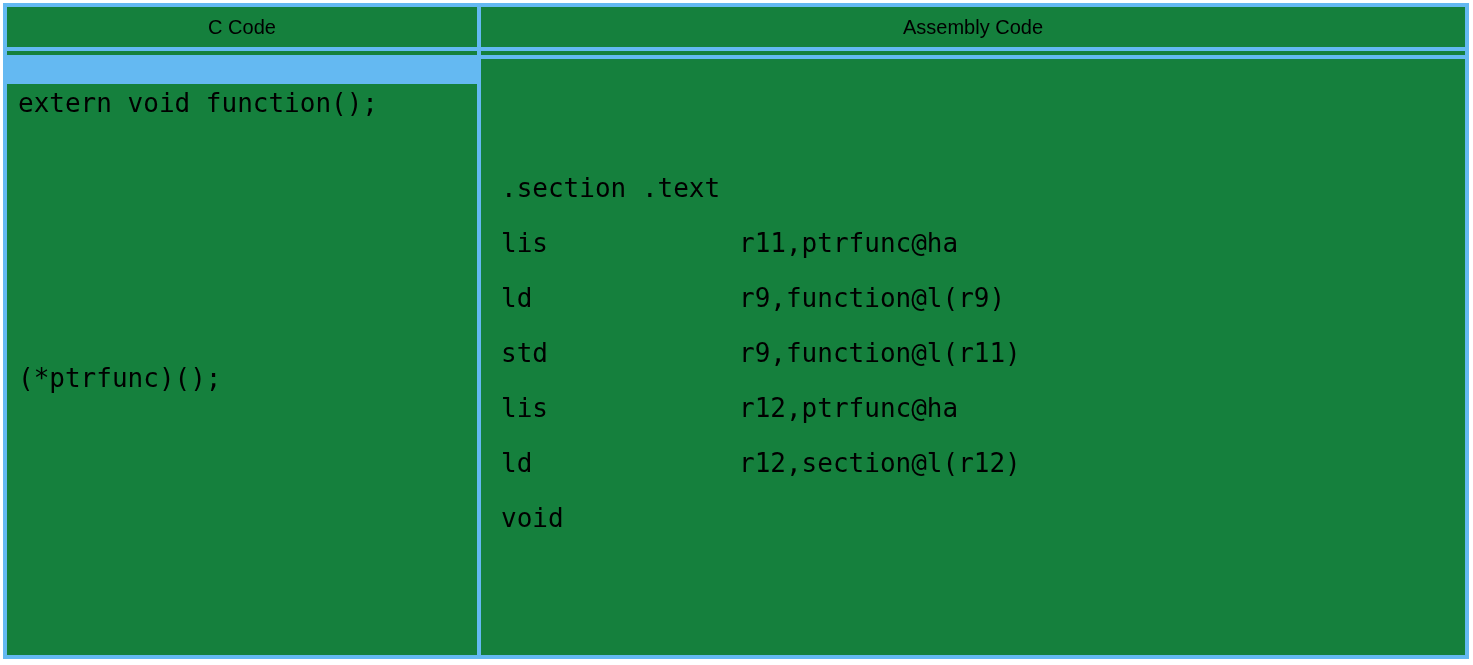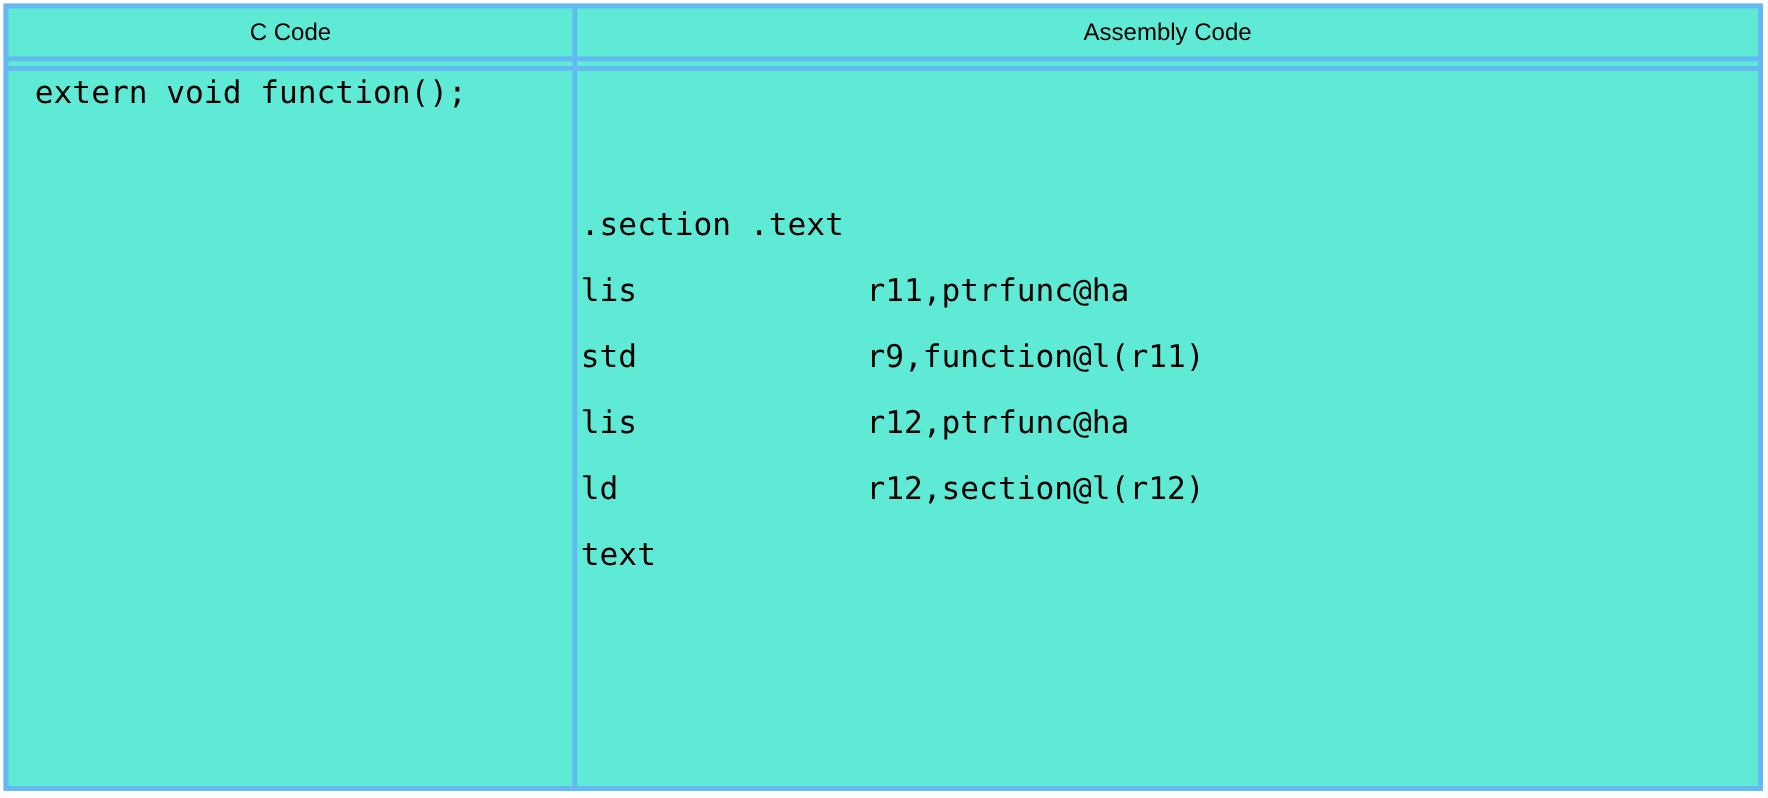--- a/index.html
+++ b/index.html
@@ -18,38 +18,38 @@
     height: 656px;
     box-sizing: border-box;
     border: 4px solid #64b9f2;
     background: #64b9f2; 
     display: grid;
     grid-template-columns: 470px 1fr;
     grid-template-rows: 40px 4px 1fr;
     column-gap: 4px;
     row-gap: 4px;
   }
-  .cell { background: #5eead4; }
+  .cell { background: #15803d; }
   .th {
     display: flex;
     align-items: center;
     justify-content: center;
     font-family: "Liberation Sans", sans-serif;
     font-size: 20px;
     color: #000000;
   }
   .spacer { height: 4px; }
   .code-body {
     font-family: "DejaVu Sans Mono", monospace;
     font-size: 26px;
     color: #000000;
     padding-top: 2px;
   }
-  .c-body   { padding-left: 22px; }
-  .asm-body { padding-left: 3px; }
+  .c-body   { padding-left: 11px; margin-top: 25px; }
+  .asm-body { padding-left: 20px; }
   .line {
     height: 55px;
     line-height: 34px;
     white-space: pre;
   }
   .mn {
     display: inline-block;
     width: 238px;
     white-space: pre;
   }
@@ -68,29 +68,31 @@
 
   <div class="cell spacer"></div>
   <div class="cell spacer"></div>
 
   <div class="cell code-body c-body">
     <div class="line">extern void function();</div>
     <div class="line"></div>
     <div class="line"></div>
     <div class="line"></div>
     <div class="line"></div>
+    <div class="line">(*ptrfunc)();</div>
     <div class="line"></div>
     <div class="line"></div>
     <div class="line"></div>
   </div>
 
   <div class="cell code-body asm-body">
     <div class="line"><span class="mn"></span><span></span></div>
     <div class="line"><span class="mn"></span><span></span></div>
     <div class="line"><span class="mn">.section .text</span><span></span></div>
     <div class="line"><span class="mn">lis</span><span>r11,ptrfunc@ha</span></div>
+    <div class="line"><span class="mn">ld</span><span>r9,function@l(r9)</span></div>
     <div class="line"><span class="mn">std</span><span>r9,function@l(r11)</span></div>
     <div class="line"><span class="mn">lis</span><span>r12,ptrfunc@ha</span></div>
     <div class="line"><span class="mn">ld</span><span>r12,section@l(r12)</span></div>
-    <div class="line"><span class="mn">text</span><span></span></div>
+    <div class="line"><span class="mn">void</span><span></span></div>
   </div>
 
 </div>
 
 </body></html>

